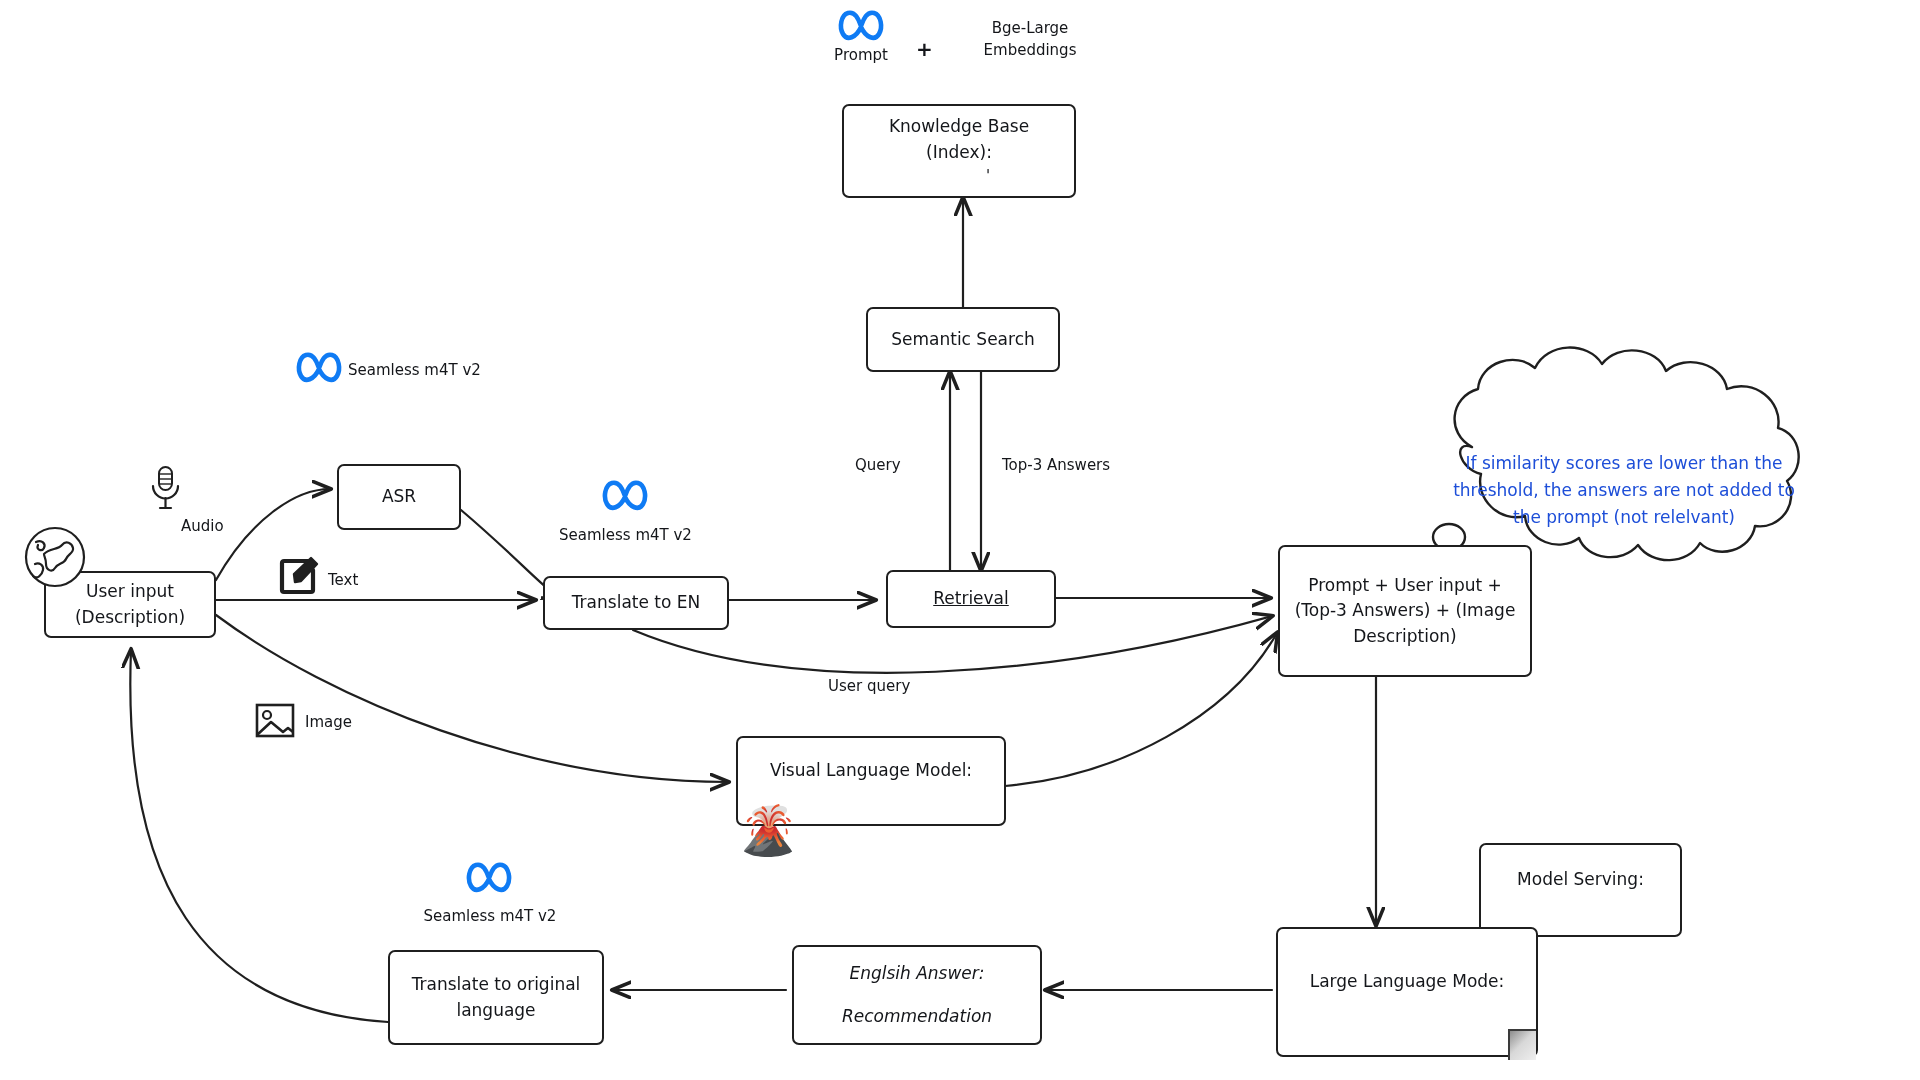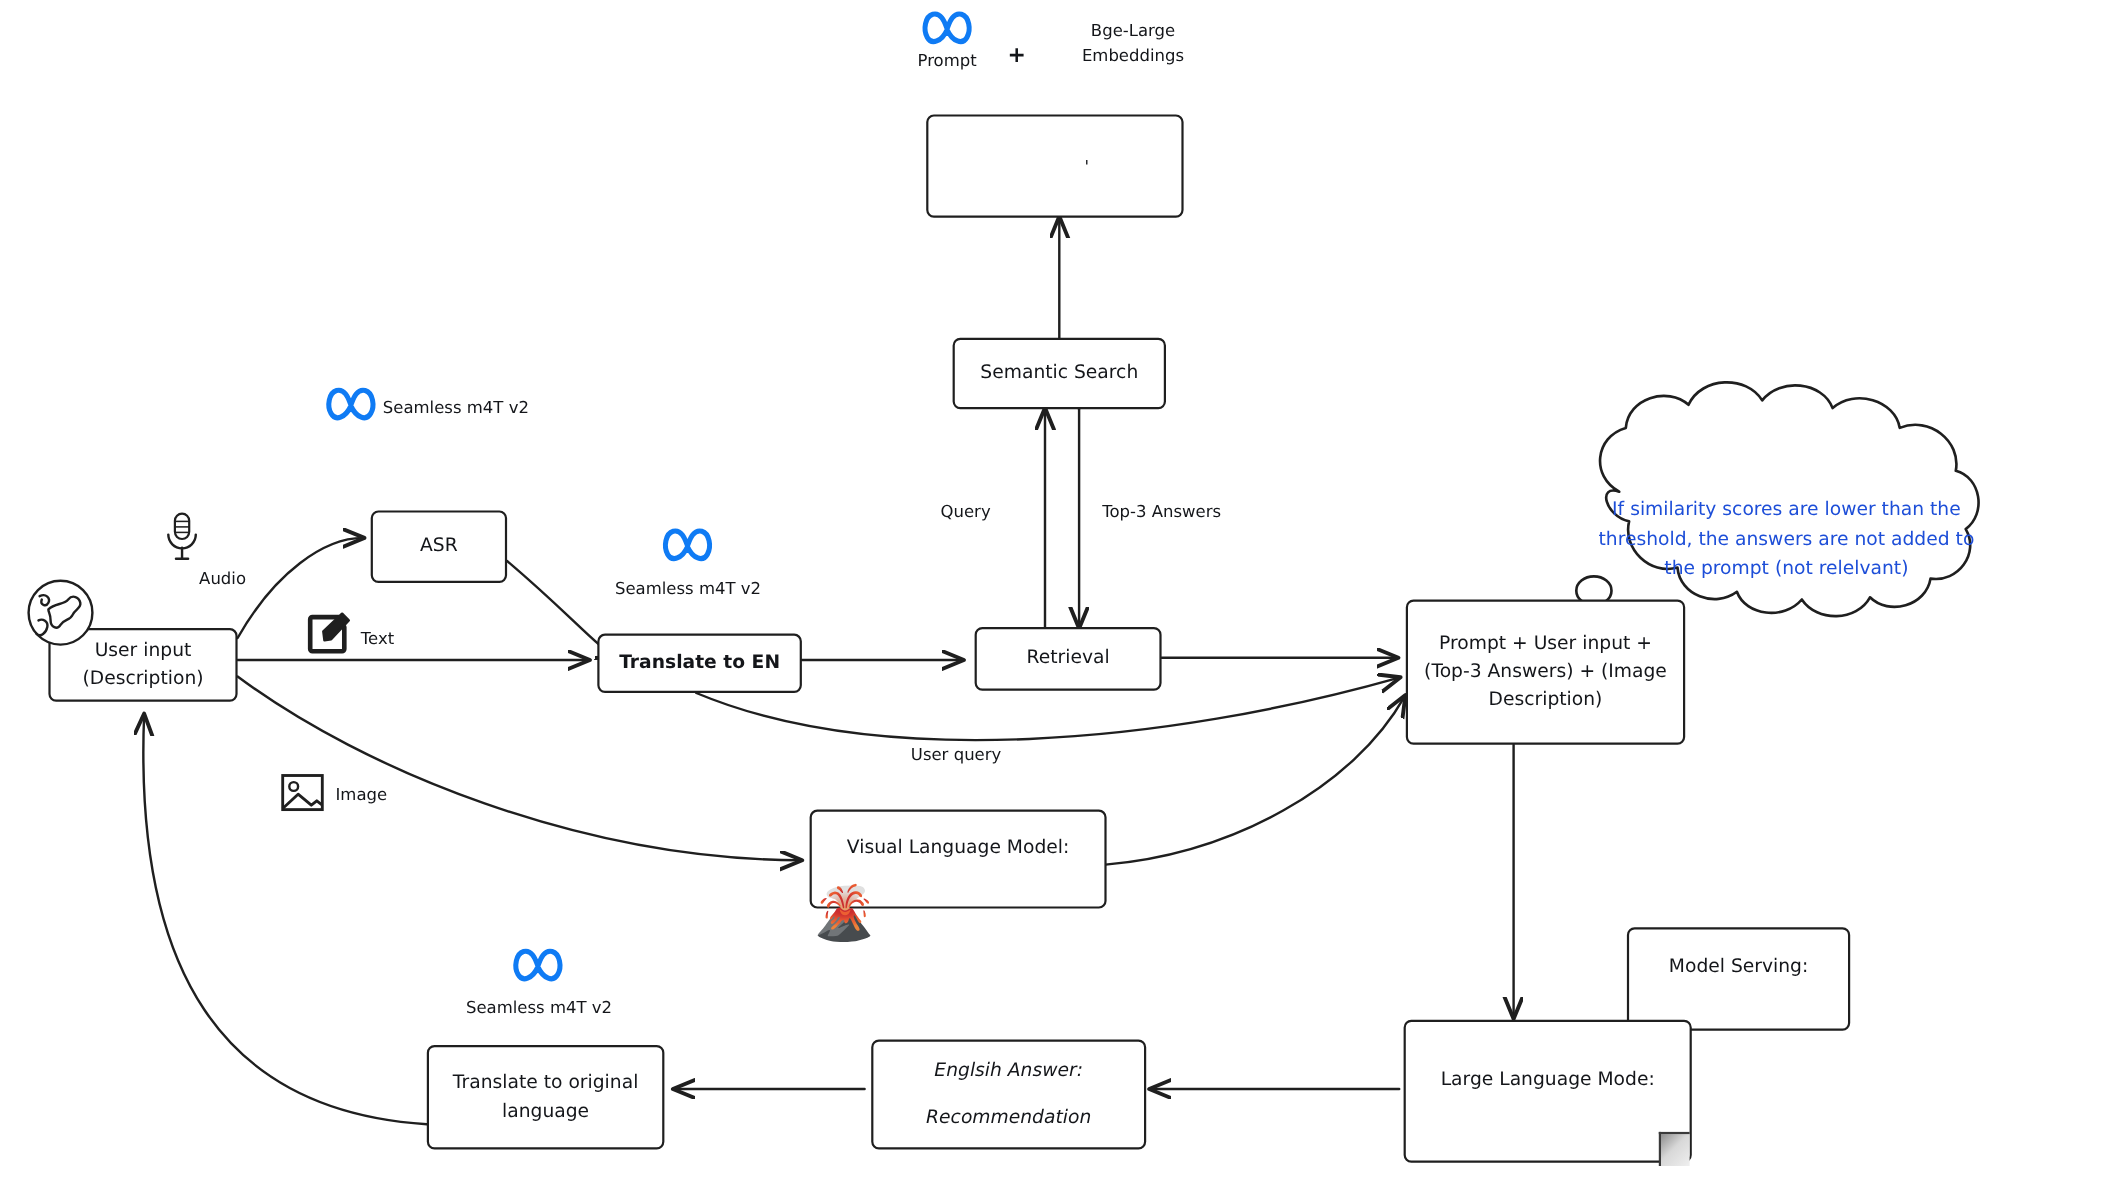--- a/index.html
+++ b/index.html
@@ -200,36 +200,37 @@
 <div class="label" style="left:328px;top:570px;">Text</div>
 <div class="label" style="left:305px;top:712px;">Image</div>
 
 <div class="label" style="left:855px;top:455px;">Query</div>
 <div class="label" style="left:1002px;top:455px;">Top-3 Answers</div>
 <div class="label" style="left:828px;top:676px;">User query</div>
 
 <div class="cloud-text" style="left:1449px;top:450px;width:350px;">If similarity scores are lower than the threshold, the answers are not added to the prompt (not relelvant)</div>
 
 <div class="node" style="left:842px;top:104px;width:234px;height:94px;flex-direction:column;">
+  <span>Knowledge Base (Index):</span>
   <span style="font-size:15px;padding-left:58px;">'</span>
 </div>
 
 <div class="node" style="left:866px;top:307px;width:194px;height:65px;">
   <span>Semantic Search</span>
 </div>
 
-<div class="node" style="left:886px;top:570px;width:170px;height:58px;">
+<div class="node" style="left:886px;top:570px;width:170px;height:58px;text-decoration:underline;">
   <span>Retrieval</span>
 </div>
 
 <div class="node" style="left:337px;top:464px;width:124px;height:66px;">
   <span>ASR</span>
 </div>
 
-<div class="node" style="left:543px;top:576px;width:186px;height:54px;font-weight:bold;">
+<div class="node" style="left:543px;top:576px;width:186px;height:54px;">
   <span>Translate to EN</span>
 </div>
 
 <div class="node" style="left:44px;top:571px;width:172px;height:67px;white-space:pre-line;">
   <span>User input
 (Description)</span>
 </div>
 
 <div class="node" style="left:736px;top:736px;width:270px;height:90px;align-items:flex-start;padding-top:20px;">
   <span>Visual Language Model:</span>

